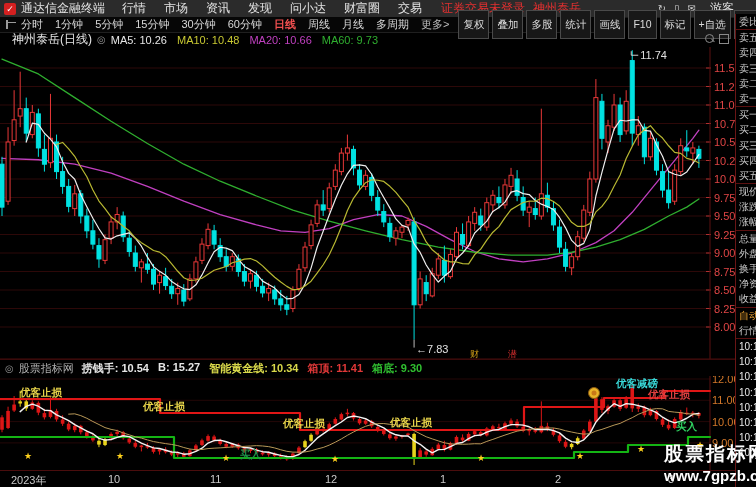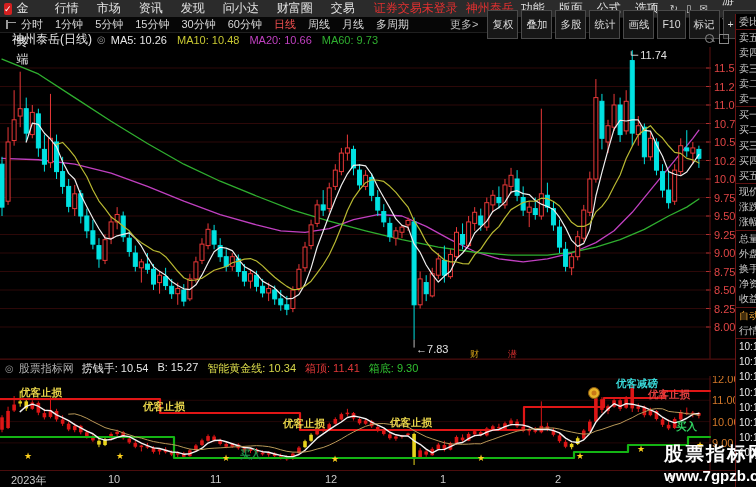--- a/index.html
+++ b/index.html
@@ -17,22 +17,22 @@
   .mb-right{margin-left:auto;display:flex;align-items:center;margin-right:22px;}
   .mb-right .m-item{padding:0 7px;}
   .mini-ico{color:#cfcfcf;font-size:10px;margin:0 4px;}
   .user-label{margin-left:10px;}
   
   .periodbar{position:absolute;left:0;top:17px;width:604px;height:15px;background:#060606;
              display:flex;align-items:center;font-size:11px;color:#d8d8d8;border-bottom:1px solid #1f1f1f;}
   .win-ico{width:9px;height:7px;border:1px solid #9a9a9a;margin:0 7px 0 6px;position:relative;}
   .win-ico::after{content:"";position:absolute;left:0;top:1px;width:9px;height:1px;background:#9a9a9a;}
   .p-item{padding:0 6px;white-space:nowrap;}
-  .p-item.active{color:#f05050;font-weight:normal;}
-  .p-item.more{color:#bdbdbd;margin-left:29px;}
+  .p-item.active{color:#f05050;font-weight:bold;}
+  .p-item.more{color:#bdbdbd;}
   .pb-right{margin-left:auto;display:flex;align-items:center;margin-right:24px;}
   .pbtn{border:1px solid #4a4a4a;background:#181818;color:#dcdcdc;font-size:10.5px;
         height:11px;line-height:11px;padding:8px 4px;margin-left:3px;white-space:nowrap;}
   .r-badge{position:absolute;left:739px;top:19px;width:13px;height:11px;border:1px solid #7a1a1a;
            color:#e03030;font-size:9px;line-height:11px;text-align:center;font-weight:bold;}
   
   .chartheader{position:absolute;left:8px;top:32px;width:735px;height:15px;display:flex;
                align-items:center;font-size:11px;color:#e8e8e8;}
   .ch-title{margin-left:4px;font-size:12px;}
   .dot-ico{color:#909090;font-size:10px;margin:0 5px;}
@@ -41,21 +41,21 @@
   .sq-ico{width:8px;height:8px;border:1px solid #8a8a8a;}
   .mag-ico{width:7px;height:7px;border:1px solid #8a8a8a;border-radius:50%;position:relative;}
   .mag-ico::after{content:"";position:absolute;left:5px;top:5px;width:4px;height:1px;background:#8a8a8a;transform:rotate(45deg);}
   
   .mainsvg{position:absolute;left:0;top:47px;}
   .subsvg{position:absolute;left:0;top:376px;}
   
   .indheader{position:absolute;left:0;top:359px;width:735px;height:17px;display:flex;
              align-items:center;font-size:11px;border-top:1px solid #3a0a0a;}
   .ind-src{color:#b0b0b0;margin-right:8px;}
-  .ind-item{margin-right:9px;white-space:nowrap;}
+  .ind-item{margin-right:9px;white-space:nowrap;font-weight:bold;}
   
   .xaxis{position:absolute;left:0;top:470px;width:735px;height:17px;border-top:1px solid #4a0d0d;
          font-size:11px;color:#c8c8c8;}
   .xt{position:absolute;top:2px;white-space:nowrap;}
   
   .quotepanel{position:absolute;left:735px;top:14px;width:21px;height:473px;background:#000;
               border-left:1px solid #6a1515;overflow:hidden;}
   .qrow{height:15.2px;line-height:15.2px;font-size:10px;color:#c8c8c8;padding-left:3px;white-space:nowrap;}
   .qrow.sep{border-bottom:1px solid #5a1010;}
   .qrow.time{color:#e8e8e8;}
@@ -77,26 +77,20 @@
         <span class="m-item">市场</span>
         <span class="m-item">资讯</span>
         <span class="m-item">发现</span>
         <span class="m-item">问小达</span>
         <span class="m-item">财富圈</span>
         <span class="m-item">交易</span>
       </span>
     <span class="login-status">证券交易未登录</span>
     <span class="stock-red">神州泰岳</span>
     <span class="mb-right">
-      <span id="menu-right-items" style="display:flex;">
-          <span class="m-item">功能</span>
-          <span class="m-item">版面</span>
-          <span class="m-item">公式</span>
-          <span class="m-item">选项</span>
-        </span>
       <span class="mini-ico">↻</span>
       <span class="mini-ico">▯</span>
       <span class="mini-ico">✉</span>
       <span class="user-label">游客</span>
     </span>
   </div>
 
   <div class="periodbar">
     <span class="win-ico"></span>
     <span id="period-items" style="display:flex;">

